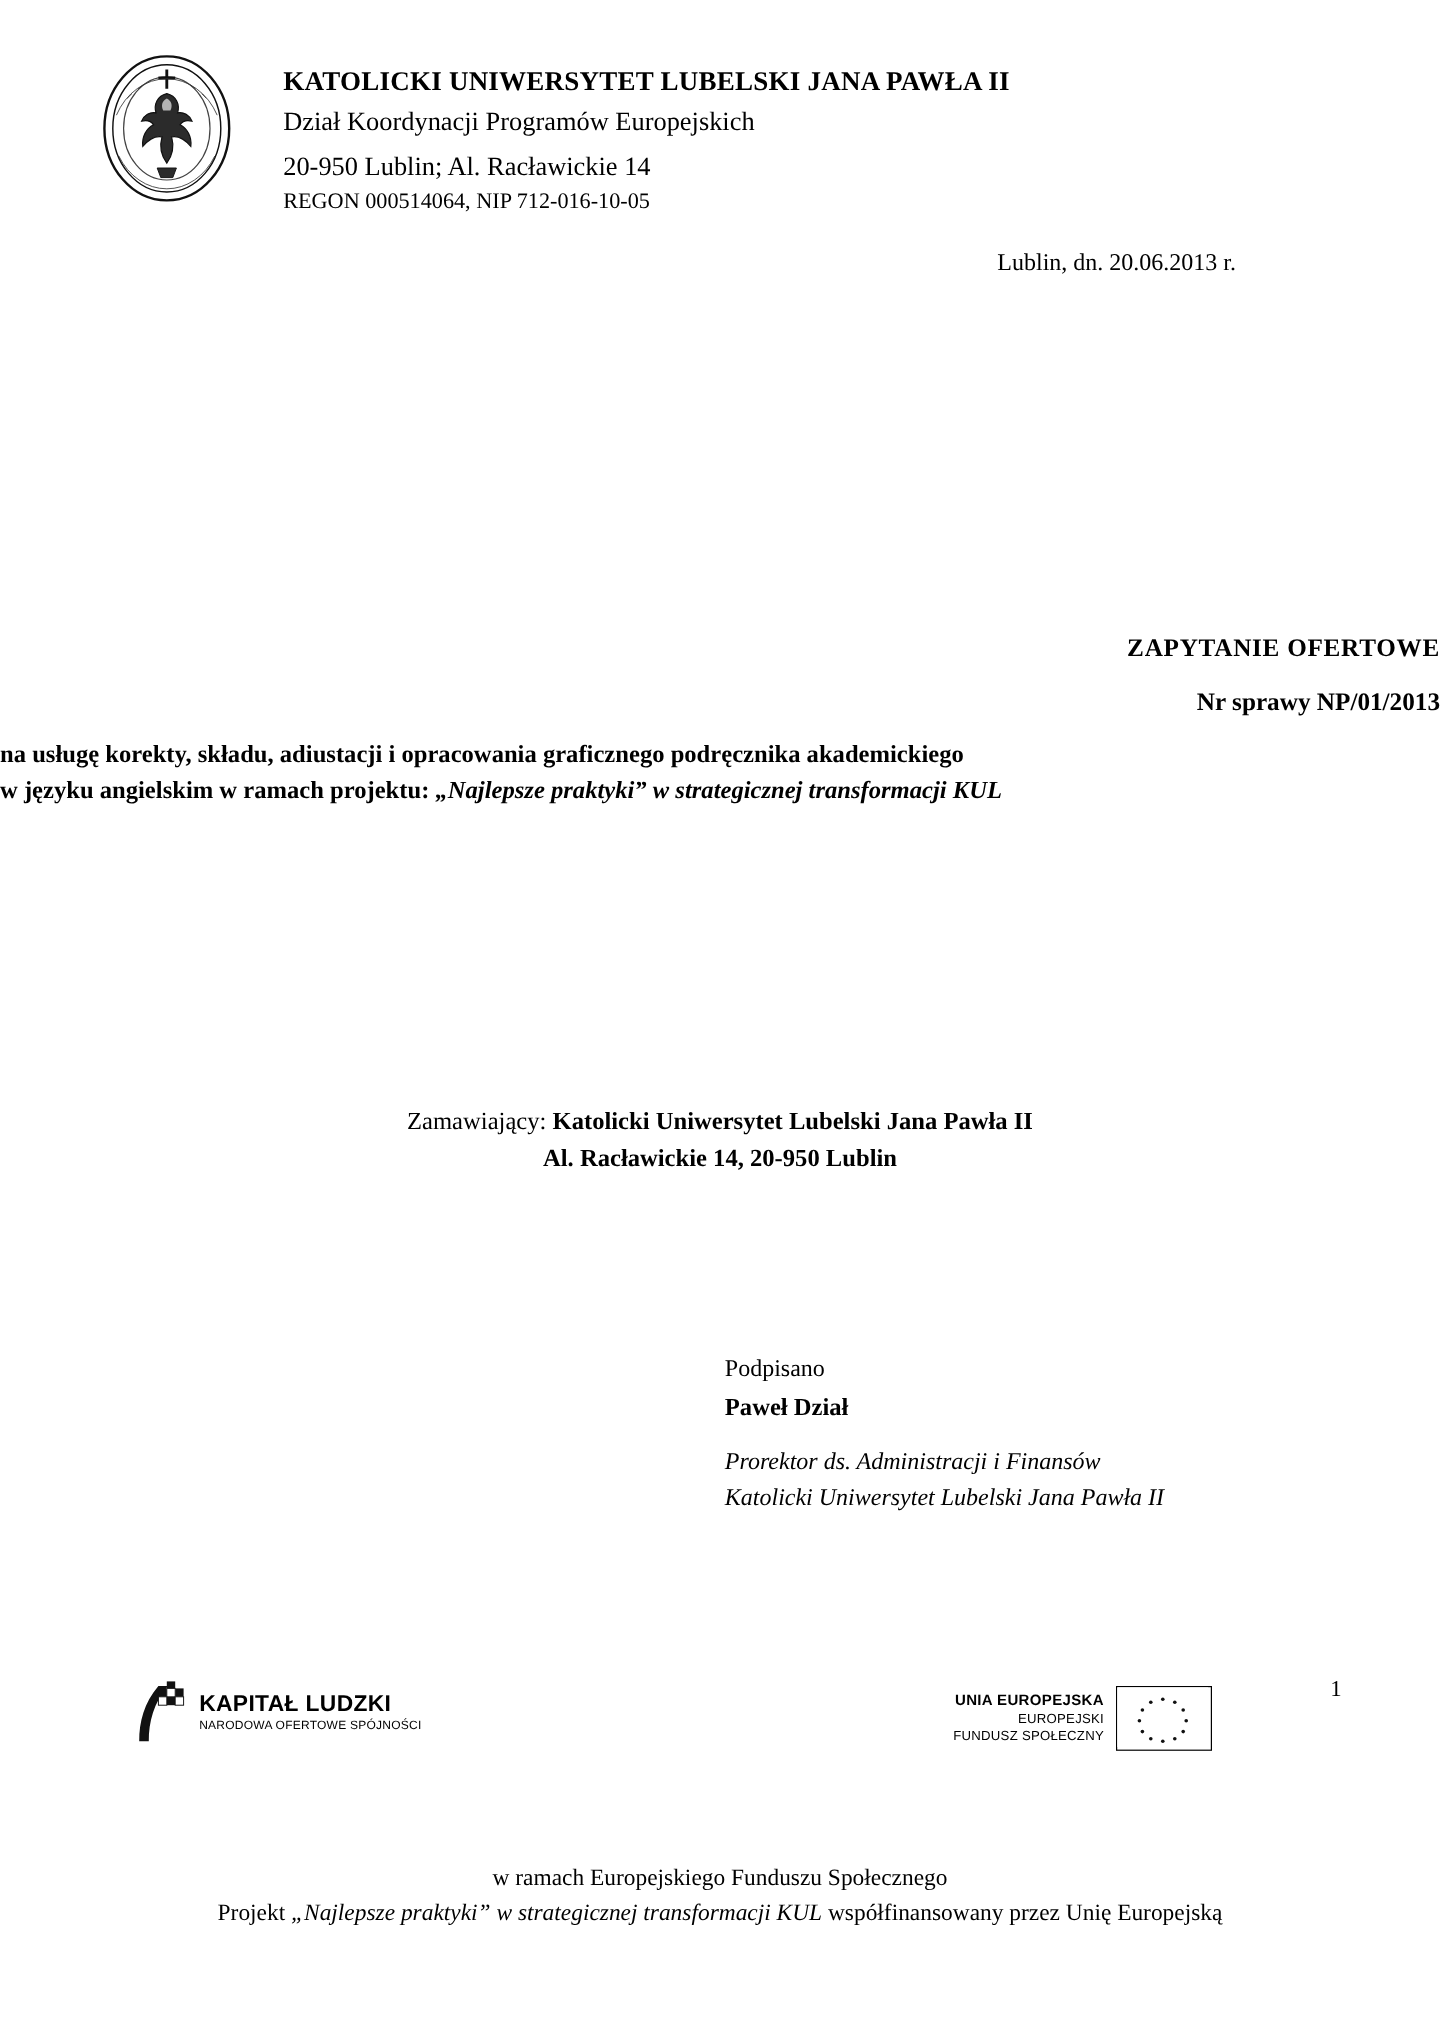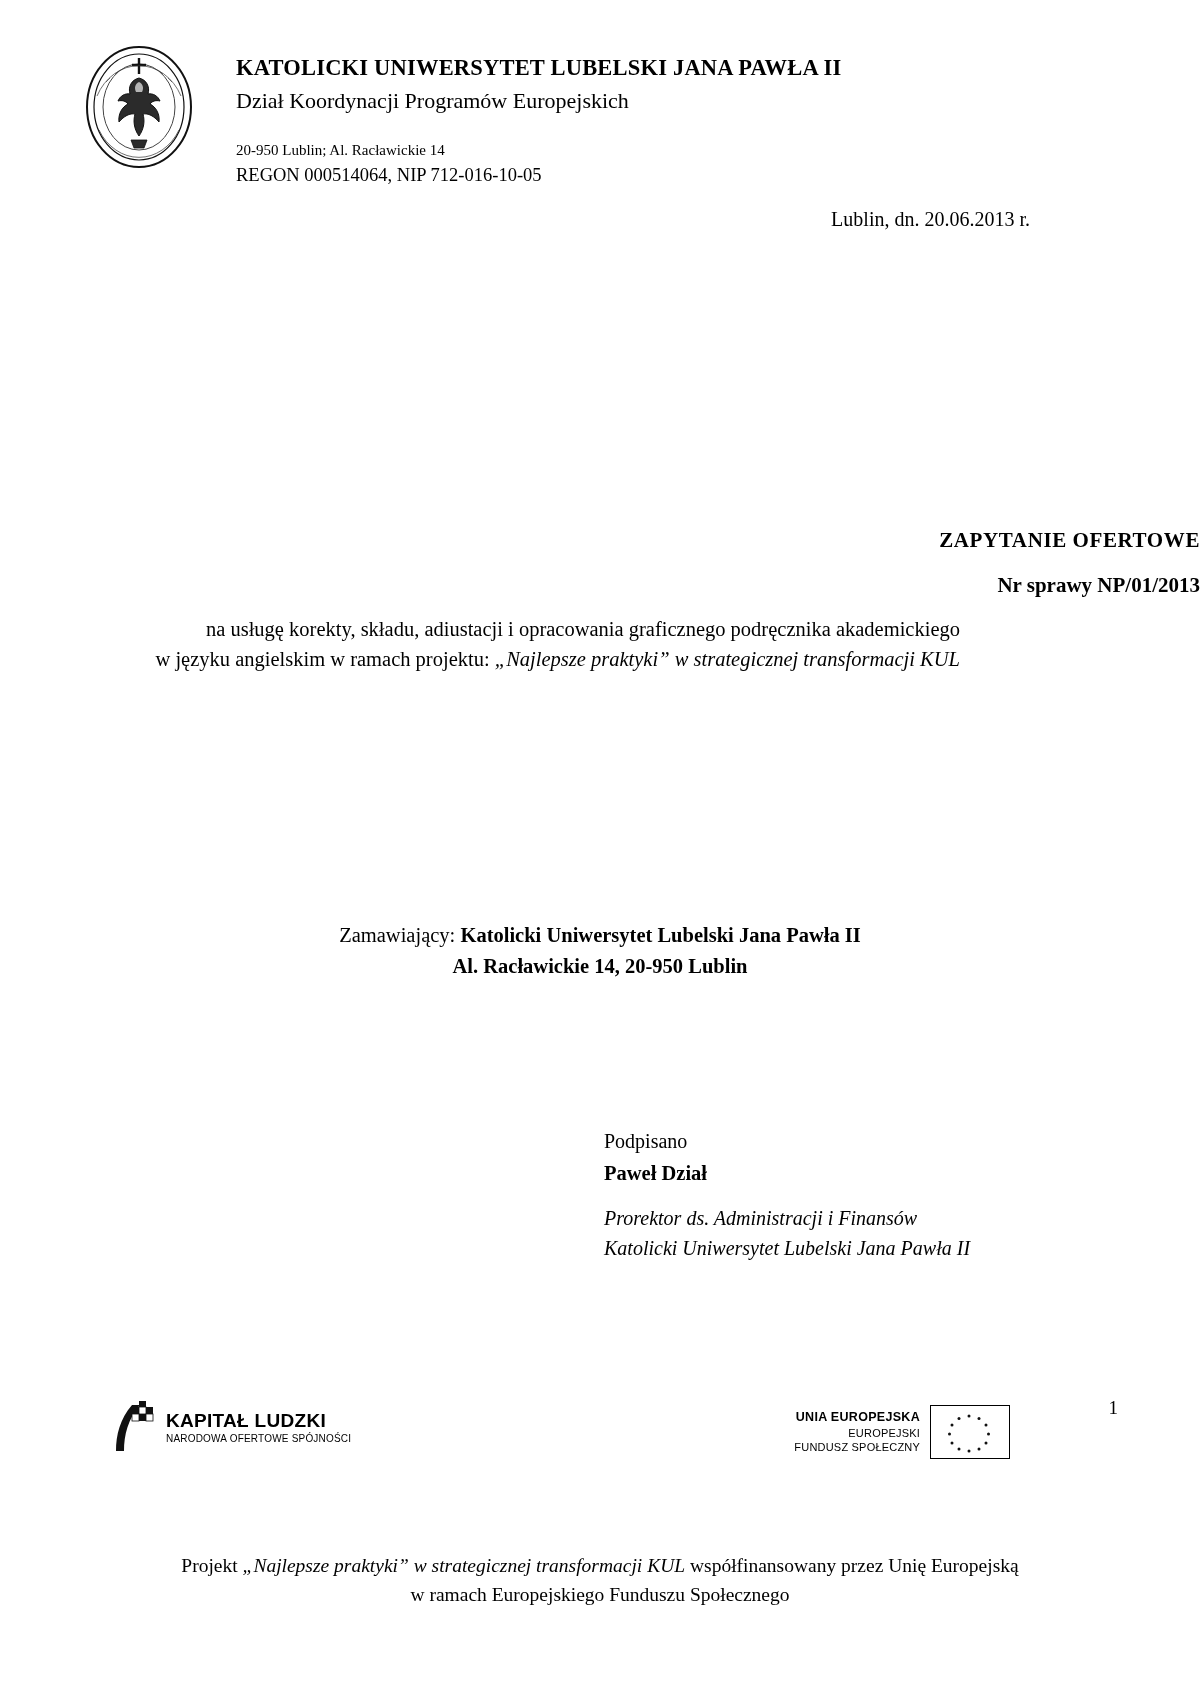--- a/index.html
+++ b/index.html
@@ -50,23 +50,23 @@
     line-height: 1.25;
     white-space: nowrap;
   }
   .org-dept {
     font-weight: normal;
     font-size: 22px;
     line-height: 1.35;
     margin-top: 4px;
   }
   .org-addr {
-    font-size: 15px;
+    font-size: 22px;
     line-height: 1.45;
-    margin-top: 24px;
+    margin-top: 7px;
   }
   .org-regon {
     font-size: 18.5px;
     line-height: 1.45;
   }
 
   
   .date-line {
     position: absolute;
     top: 208px;
@@ -90,22 +90,22 @@
   .title-case {
     font-weight: bold;
     font-size: 21px;
     margin-top: 20px;
   }
   .subject {
     position: absolute;
     top: 615px;
     left: 0;
     width: 960px;
-    text-align: right;
-    font-weight: normal;
+    text-align: left;
+    font-weight: bold;
     font-size: 20.5px;
     line-height: 1.45;
   }
   .subject .ital {
     font-style: italic;
   }
 
   
   .authority {
     position: absolute;
@@ -334,19 +334,19 @@
             <circle cx="28" cy="12.5" r="1.5"></circle>
           </g>
         </svg>
       </div>
     </div>
   </div>
 
   <div class="page-number">1</div>
 
   <div class="footer-note">
+    <div>w ramach Europejskiego Funduszu Społecznego</div>
     <div>
       <span>Projekt </span><span class="ital">„Najlepsze praktyki” w strategicznej transformacji KUL</span><span> współfinansowany przez Unię Europejską</span>
     </div>
-    <div>w ramach Europejskiego Funduszu Społecznego</div>
   </div>
 
 </div>
 
 </body></html>

